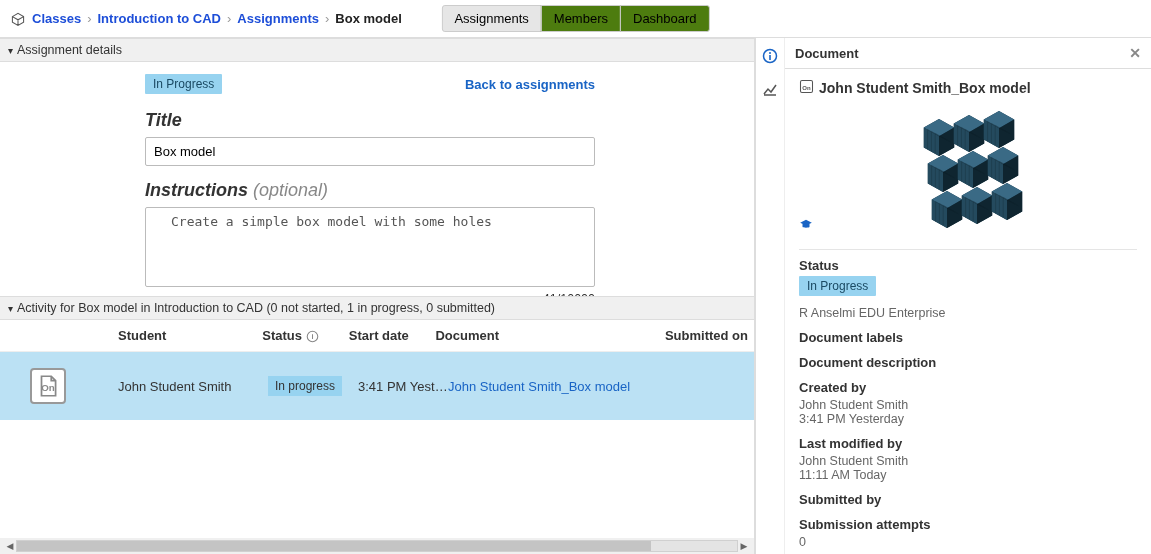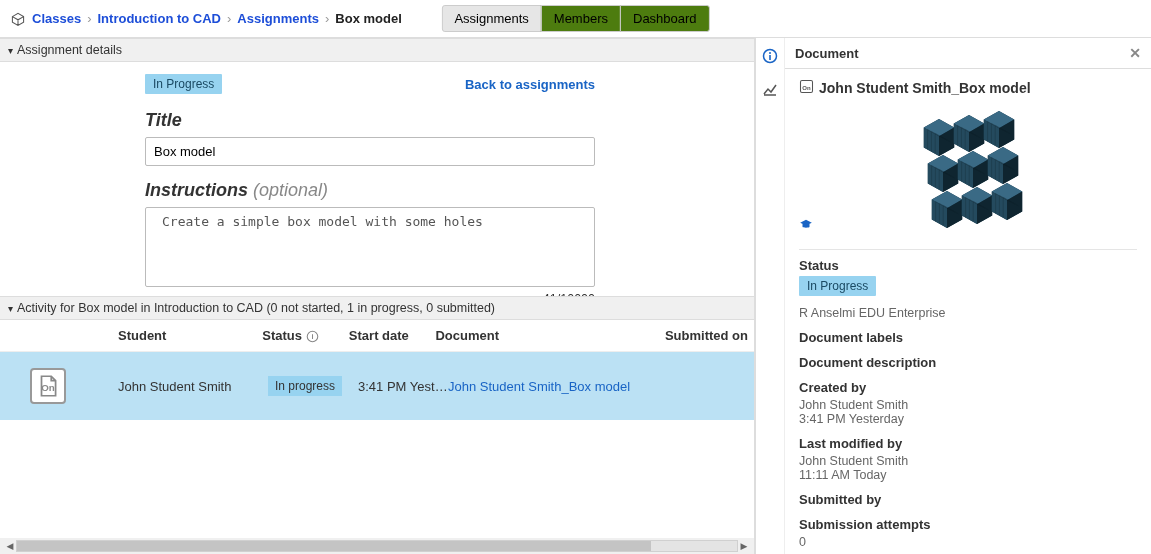--- a/index.html
+++ b/index.html
@@ -33,21 +33,21 @@
 .details-scroll::-webkit-scrollbar-track { background: #f4f4f4; }
 
 .form-area { padding: 12px 0 12px 145px; width: 740px; }
 .badge-progress { display: inline-block; background: #97d3f0; color: #1a4a63; padding: 3px 8px; font-size: 12px; border-radius: 1px; }
 .back-link { color: #1964c5; font-weight: 700; font-size: 13px; text-decoration: none; cursor: pointer; }
 .row-top { display: flex; justify-content: space-between; align-items: center; margin-bottom: 16px; padding-right: 145px;}
 
 .label { font-weight: 700; display: block; margin-bottom: 6px; font-size: 18px; font-style: italic;}
 .opt { color: #888; font-weight: 400; }
 .text-input { width: 450px; border: 1px solid #bbb; padding: 6px 8px; font-size: 13px; border-radius: 2px; }
-.textarea { width: 450px; height: 80px; border: 1px solid #bbb; padding: 6px 16px; font-size: 13px; resize: none; border-radius: 2px; color: #555;}
+.textarea { width: 450px; height: 80px; border: 1px solid #bbb; padding: 6px 25px; font-size: 13px; resize: none; border-radius: 2px; color: #555;}
 .char-count { width: 450px; text-align: right; font-size: 12.5px; color: #333; margin-top: 2px;}
 .form-group { margin-bottom: 14px; }
 
 .activity-body { flex: 1; display: flex; flex-direction: column; min-height: 0;}
 .table-header { display: flex; padding: 8px 6px 8px 118px; font-weight: 700; font-size: 13px; border-bottom: 1px solid #eee;}
 .col-student { width: 150px; }
 .col-status { width: 90px; display: flex; align-items: center; gap: 4px;}
 .col-start { width: 90px; }
 .col-doc { width: 230px; }
 .col-sub { width: 95px; text-align: right; }

